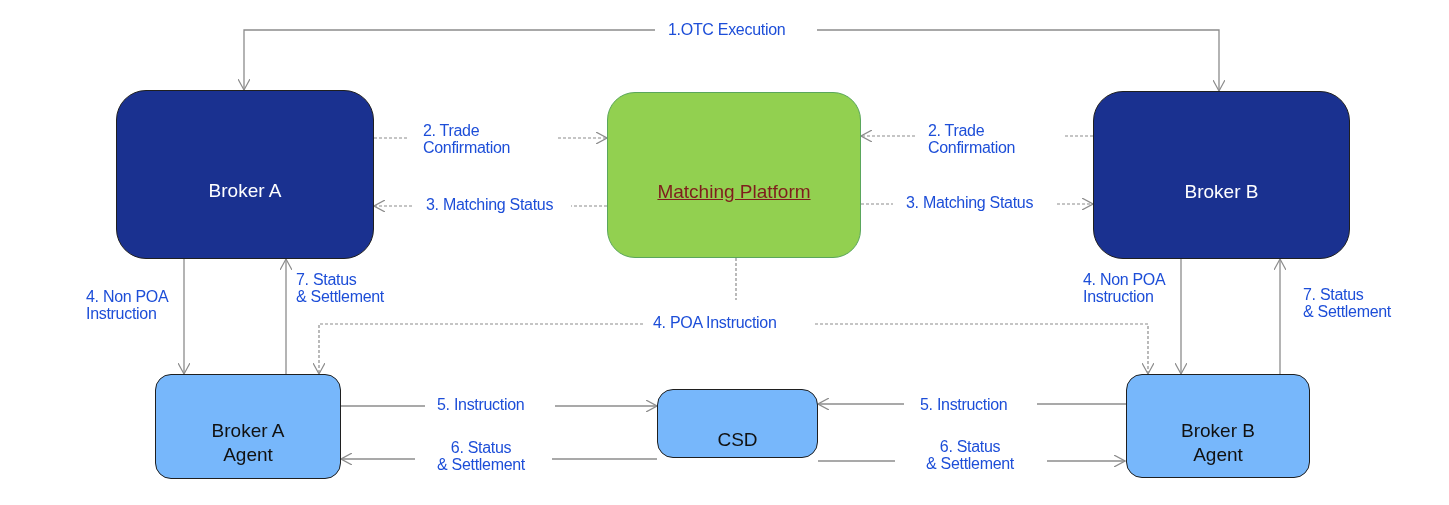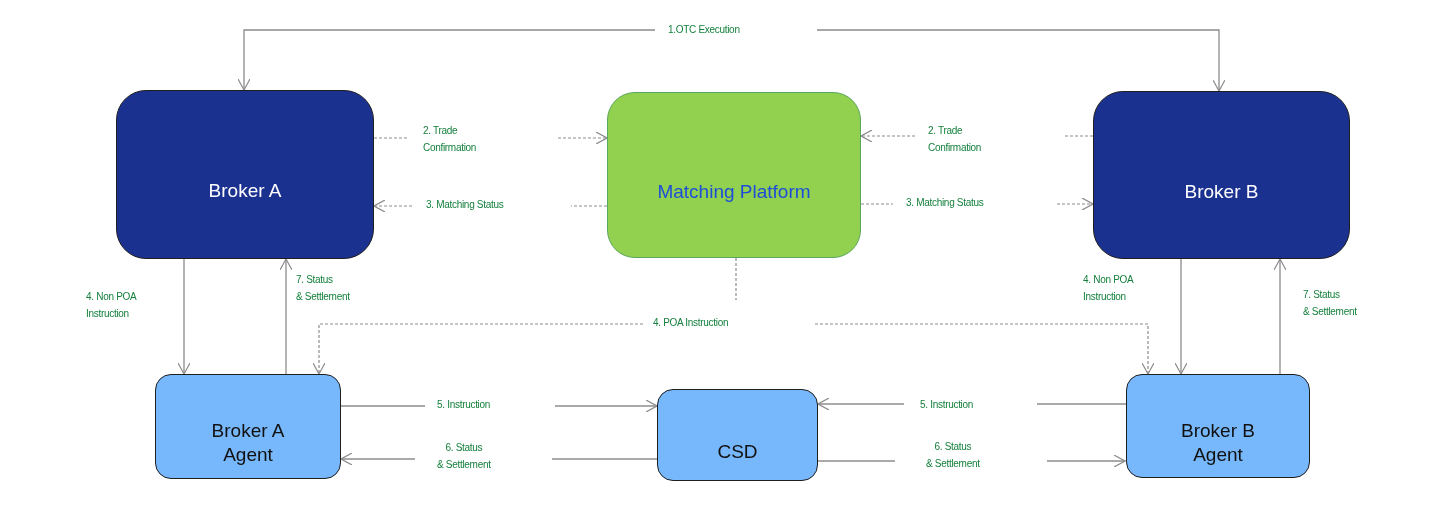--- a/index.html
+++ b/index.html
@@ -3,23 +3,23 @@
   <meta charset="utf-8">
   <style>
     html, body { margin: 0; padding: 0; background: #ffffff; }
     body { width: 1449px; height: 505px; position: relative; overflow: hidden;
            font-family: "Liberation Sans", sans-serif; }
     svg.wires { position: absolute; left: 0; top: 0; }
     .node { position: absolute; box-sizing: border-box; border: 1.5px solid #1f1f1f;
             display: flex; align-items: center; justify-content: center; text-align: center; }
     .node .lbl { white-space: pre-line; margin-top: 33px; }
     .dark { background: #1a3190; border-radius: 30px; color: #ffffff; font-size: 19px; }
-    .green { background: #92d050; border: 1.5px solid #5aa65c; border-radius: 28px; color: #1d4ed8; font-size: 19px; }
+    .green { background: #92d050; border: 1.5px solid #5aa65c; border-radius: 28px; color: #7f1d1d; font-size: 19px; text-decoration: underline; }
     .light { background: #77b7fb; border-radius: 16px; color: #111111; font-size: 19px; line-height: 24px; }
-    .elabel { position: absolute; color: #15803d; font-size: 10px; line-height: 17px; white-space: pre-line;
+    .elabel { position: absolute; color: #1d4ed8; font-size: 16px; line-height: 17px; white-space: pre-line;
               letter-spacing: -0.3px; background: transparent; }
   </style>
 </head>
 <body>
 
 <svg class="wires" width="1449" height="505">
   <defs>
     <marker id="arr" viewBox="0 0 12 12" refX="11" refY="6" markerWidth="12" markerHeight="12" markerUnits="userSpaceOnUse" orient="auto">
       <path d="M0,0 L11,6 L0,12" fill="none" stroke="#8c8c8c" stroke-width="1.2"></path>
     </marker>
@@ -73,21 +73,21 @@
 <div class="node green" style="left:607px;top:92px;width:254px;height:166px;">
   <span class="lbl">Matching Platform</span>
 </div>
 <div class="node dark" style="left:1093px;top:91px;width:257px;height:168px;">
   <span class="lbl">Broker B</span>
 </div>
 <div class="node light" style="left:155px;top:374px;width:186px;height:105px;">
   <span class="lbl">Broker A
 Agent</span>
 </div>
-<div class="node light" style="left:657px;top:389px;width:161px;height:92px;">
+<div class="node light" style="left:657px;top:389px;width:161px;height:69px;">
   <span class="lbl">CSD</span>
 </div>
 <div class="node light" style="left:1126px;top:374px;width:184px;height:104px;">
   <span class="lbl">Broker B
 Agent</span>
 </div>
 
 <div class="elabel" style="left:668px;top:21px;">1.OTC Execution</div>
 <div class="elabel" style="left:423px;top:122px;">2. Trade
 Confirmation</div>

